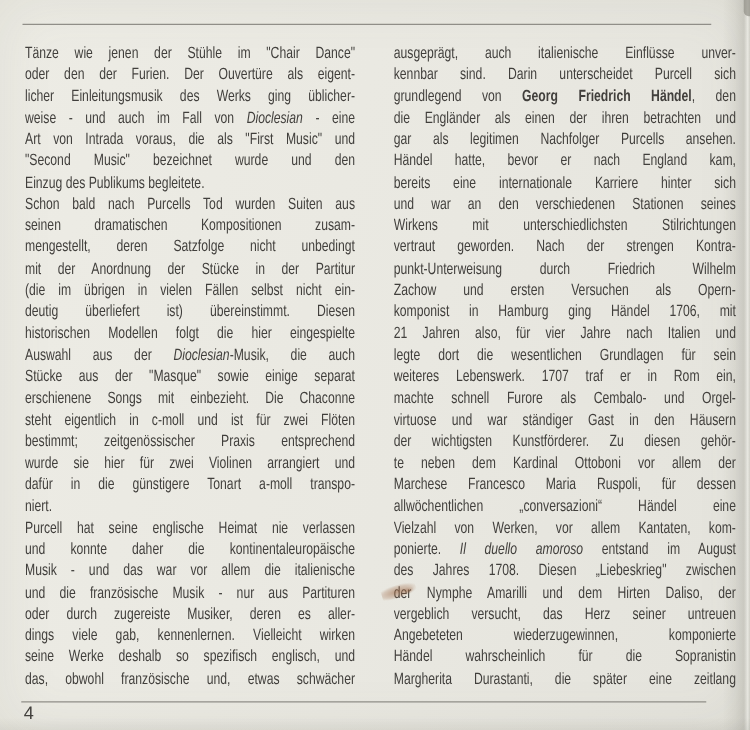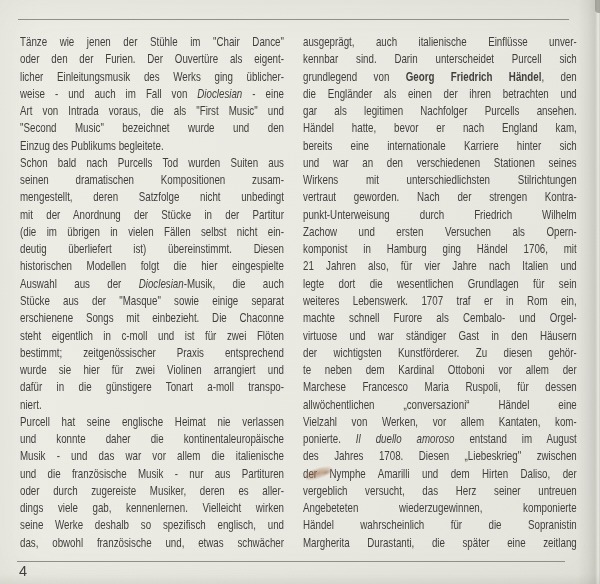--- a/index.html
+++ b/index.html
@@ -30,21 +30,21 @@
   }
   .corner-mark {
     position: absolute; top: 0; right: 0; width: 5px; height: 13px;
     background: #8a887f; opacity: 0.65; border-bottom-left-radius: 4px;
   }
   .rule { position: absolute; height: 1px; background: #908e88; }
   .rule-top { left: 18px; top: 19px; width: 551px; }
   .rule-bottom { left: 17px; top: 561px; width: 548px; }
   .col { position: absolute; top: 33px; }
   .col-left { left: 20px; width: 264px; }
-  .col-right { left: 303px; width: 274px; }
+  .col-right { left: 315px; width: 274px; }
   .col-inner {
     transform: scaleX(0.75); transform-origin: 0 0;
     font-size: 13px; line-height: 17.28px; color: #413f3c;
   }
   .col-left .col-inner { width: 352px; }
   .col-right .col-inner { width: 365px; }
   .para { margin: 0; }
   .line {
     height: 17.28px;
     text-align: justify; text-align-last: justify; text-justify: inter-word;

